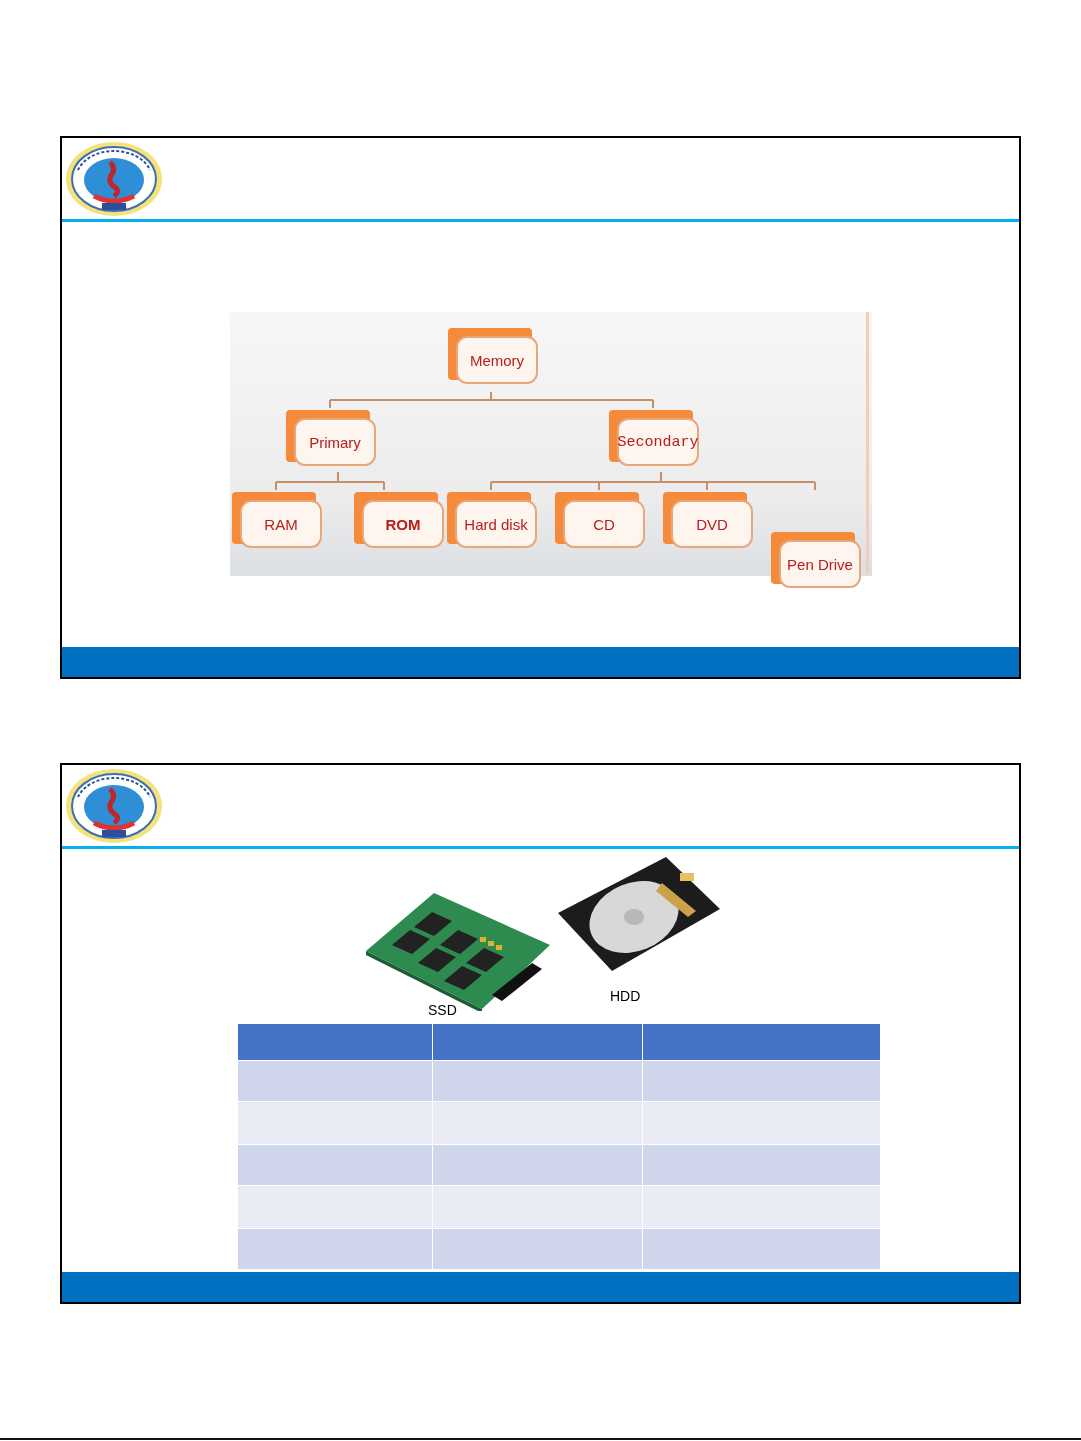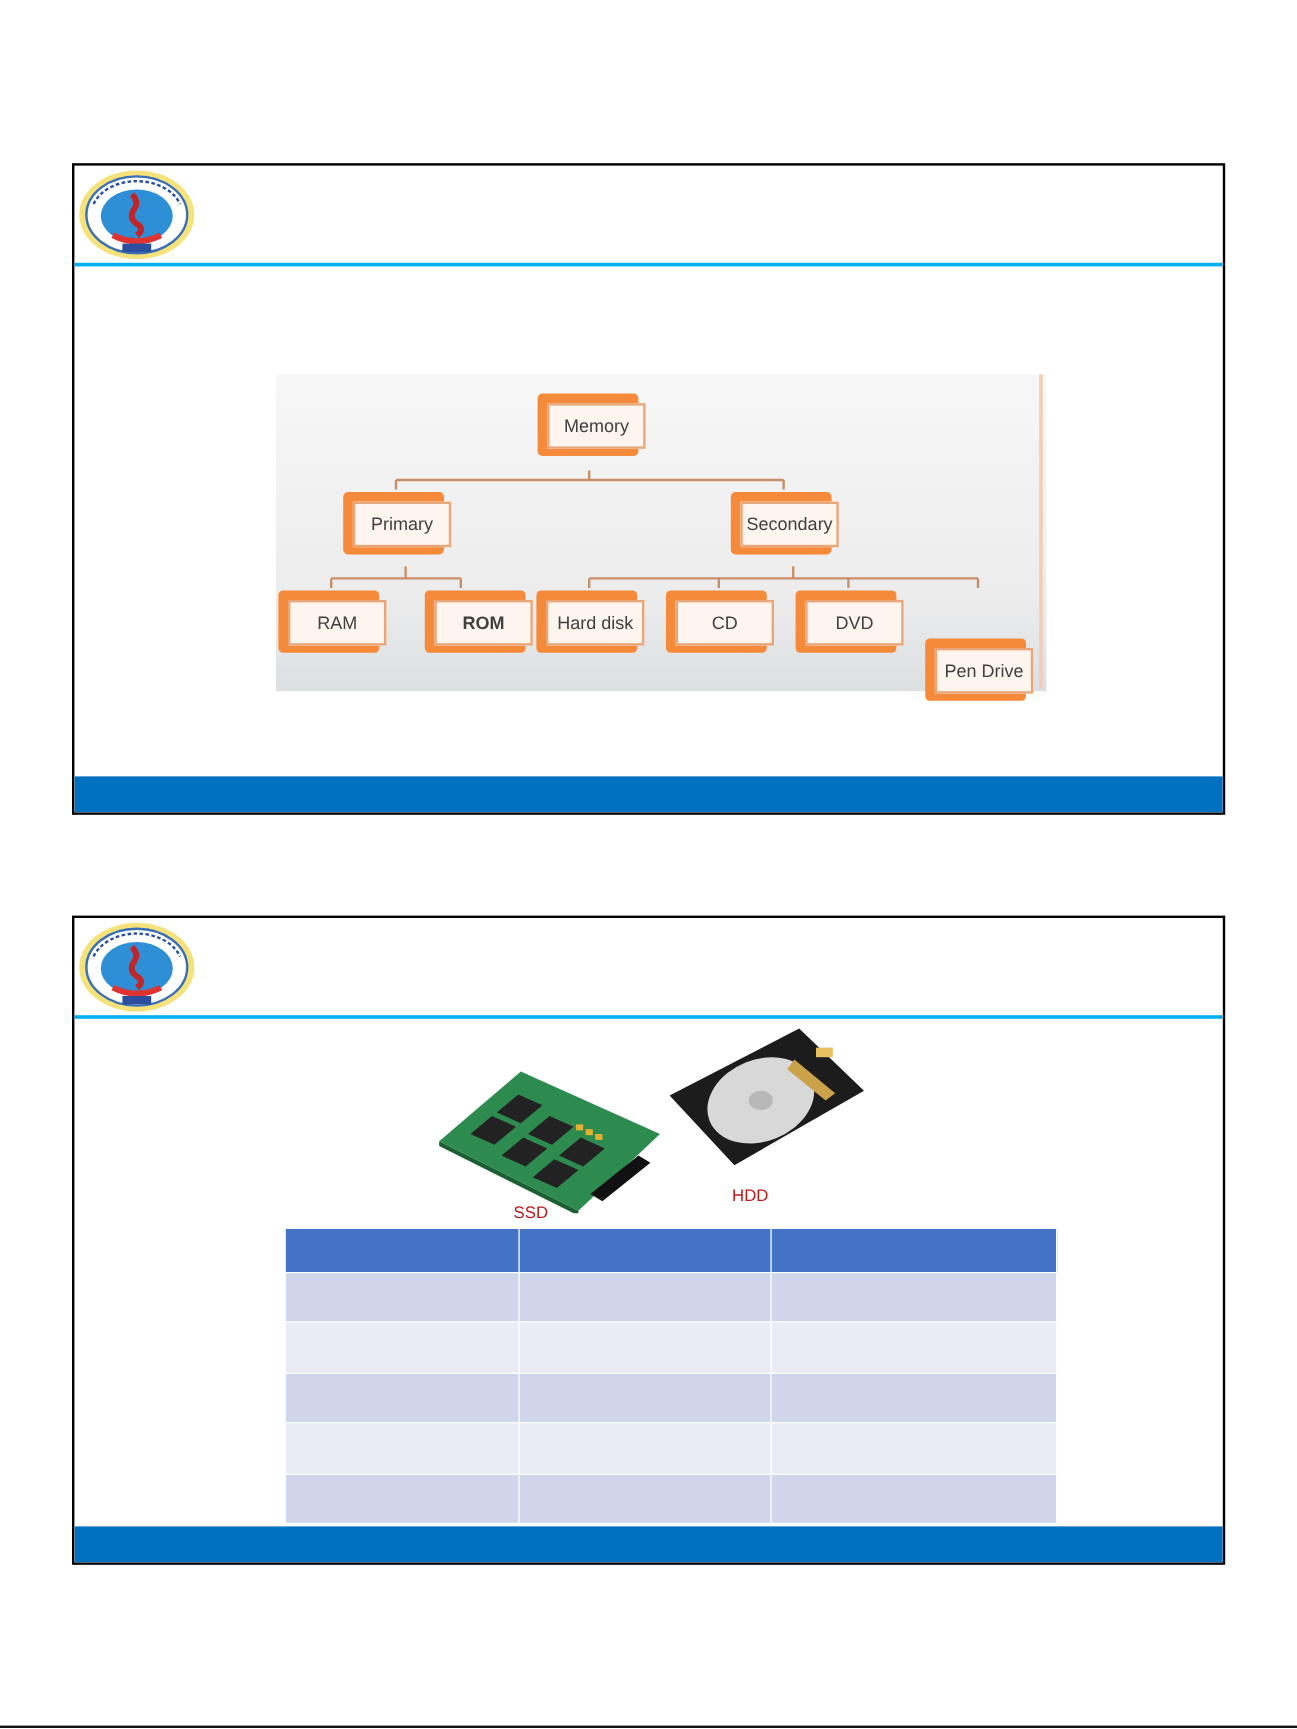--- a/index.html
+++ b/index.html
@@ -16,27 +16,27 @@
   .slide2 .header-line { top:81px; }
   .footer-bar { position:absolute; left:0; right:0; bottom:0; height:30px; background:#0070c0; }
 
   
   .chart-bg { position:absolute; left:168px; top:174px; width:642px; height:264px;
     background:linear-gradient(#f7f7f7, #ececec 70%, #dcdfe3); }
   .chart-edge { position:absolute; left:804px; top:174px; width:3px; height:262px; background:#f3cdb6; }
   .chart-svg { position:absolute; left:168px; top:174px; width:642px; height:264px; }
   .node { position:absolute; width:90px; height:60px; }
   .node .back { position:absolute; left:0; top:0; width:84px; height:52px; background:#f58a3a; border-radius:4px; }
-  .node .front { position:absolute; left:8px; top:8px; width:82px; height:38px; background:#fff5ef; border:2px solid #e8a77b;
-    border-radius:0; display:flex; align-items:center; justify-content:center; font-size:15px; color:#404040; box-sizing:border-box; }
+  .node .front { position:absolute; left:8px; top:8px; width:82px; height:48px; background:#fff5ef; border:2px solid #e8a77b;
+    border-radius:11px; display:flex; align-items:center; justify-content:center; font-size:15px; color:#b91c1c; box-sizing:border-box; }
 
   
   .ssd-img { position:absolute; left:300px; top:120px; width:190px; height:126px; }
   .hdd-img { position:absolute; left:494px; top:88px; width:166px; height:124px; }
-  .img-label { position:absolute; font-size:14px; color:#b91c1c; }
+  .img-label { position:absolute; font-size:14px; color:#000000; }
   .lbl-ssd { left:366px; top:237px; }
   .lbl-hdd { left:548px; top:223px; }
 
   table.compare { position:absolute; left:175px; top:258px; width:643px; border-collapse:collapse; table-layout:fixed; }
   table.compare td, table.compare th { border:1px solid #ffffff; padding:0; }
   table.compare th { background:#4472c4; height:36px; }
   table.compare tr.odd td { background:#cfd5ea; height:40px; }
   table.compare tr.even td { background:#e9ebf5; height:42px; }
   col.c1 { width:195px; } col.c2 { width:210px; } col.c3 { width:238px; }
 </style>
@@ -66,21 +66,21 @@
   </svg>
 
   <div class="node" style="left:386px; top:190px;">
     <div class="back"></div>
       <div class="front">Memory</div>
   </div>
   <div class="node" style="left:224px; top:272px;padding-left:40px;">
     <div class="back"></div>
       <div class="front">Primary</div>
   </div>
-  <div class="node" style="left:547px; top:272px;">
+  <div class="node" style="left:547px; top:272px;font-family:Liberation Mono, monospace;">
     <div class="back"></div>
       <div class="front">Secondary</div>
   </div>
   <div class="node" style="left:170px; top:354px;">
     <div class="back"></div>
       <div class="front">RAM</div>
   </div>
   <div class="node" style="left:292px; top:354px;font-weight:bold;">
     <div class="back"></div>
       <div class="front">ROM</div>

